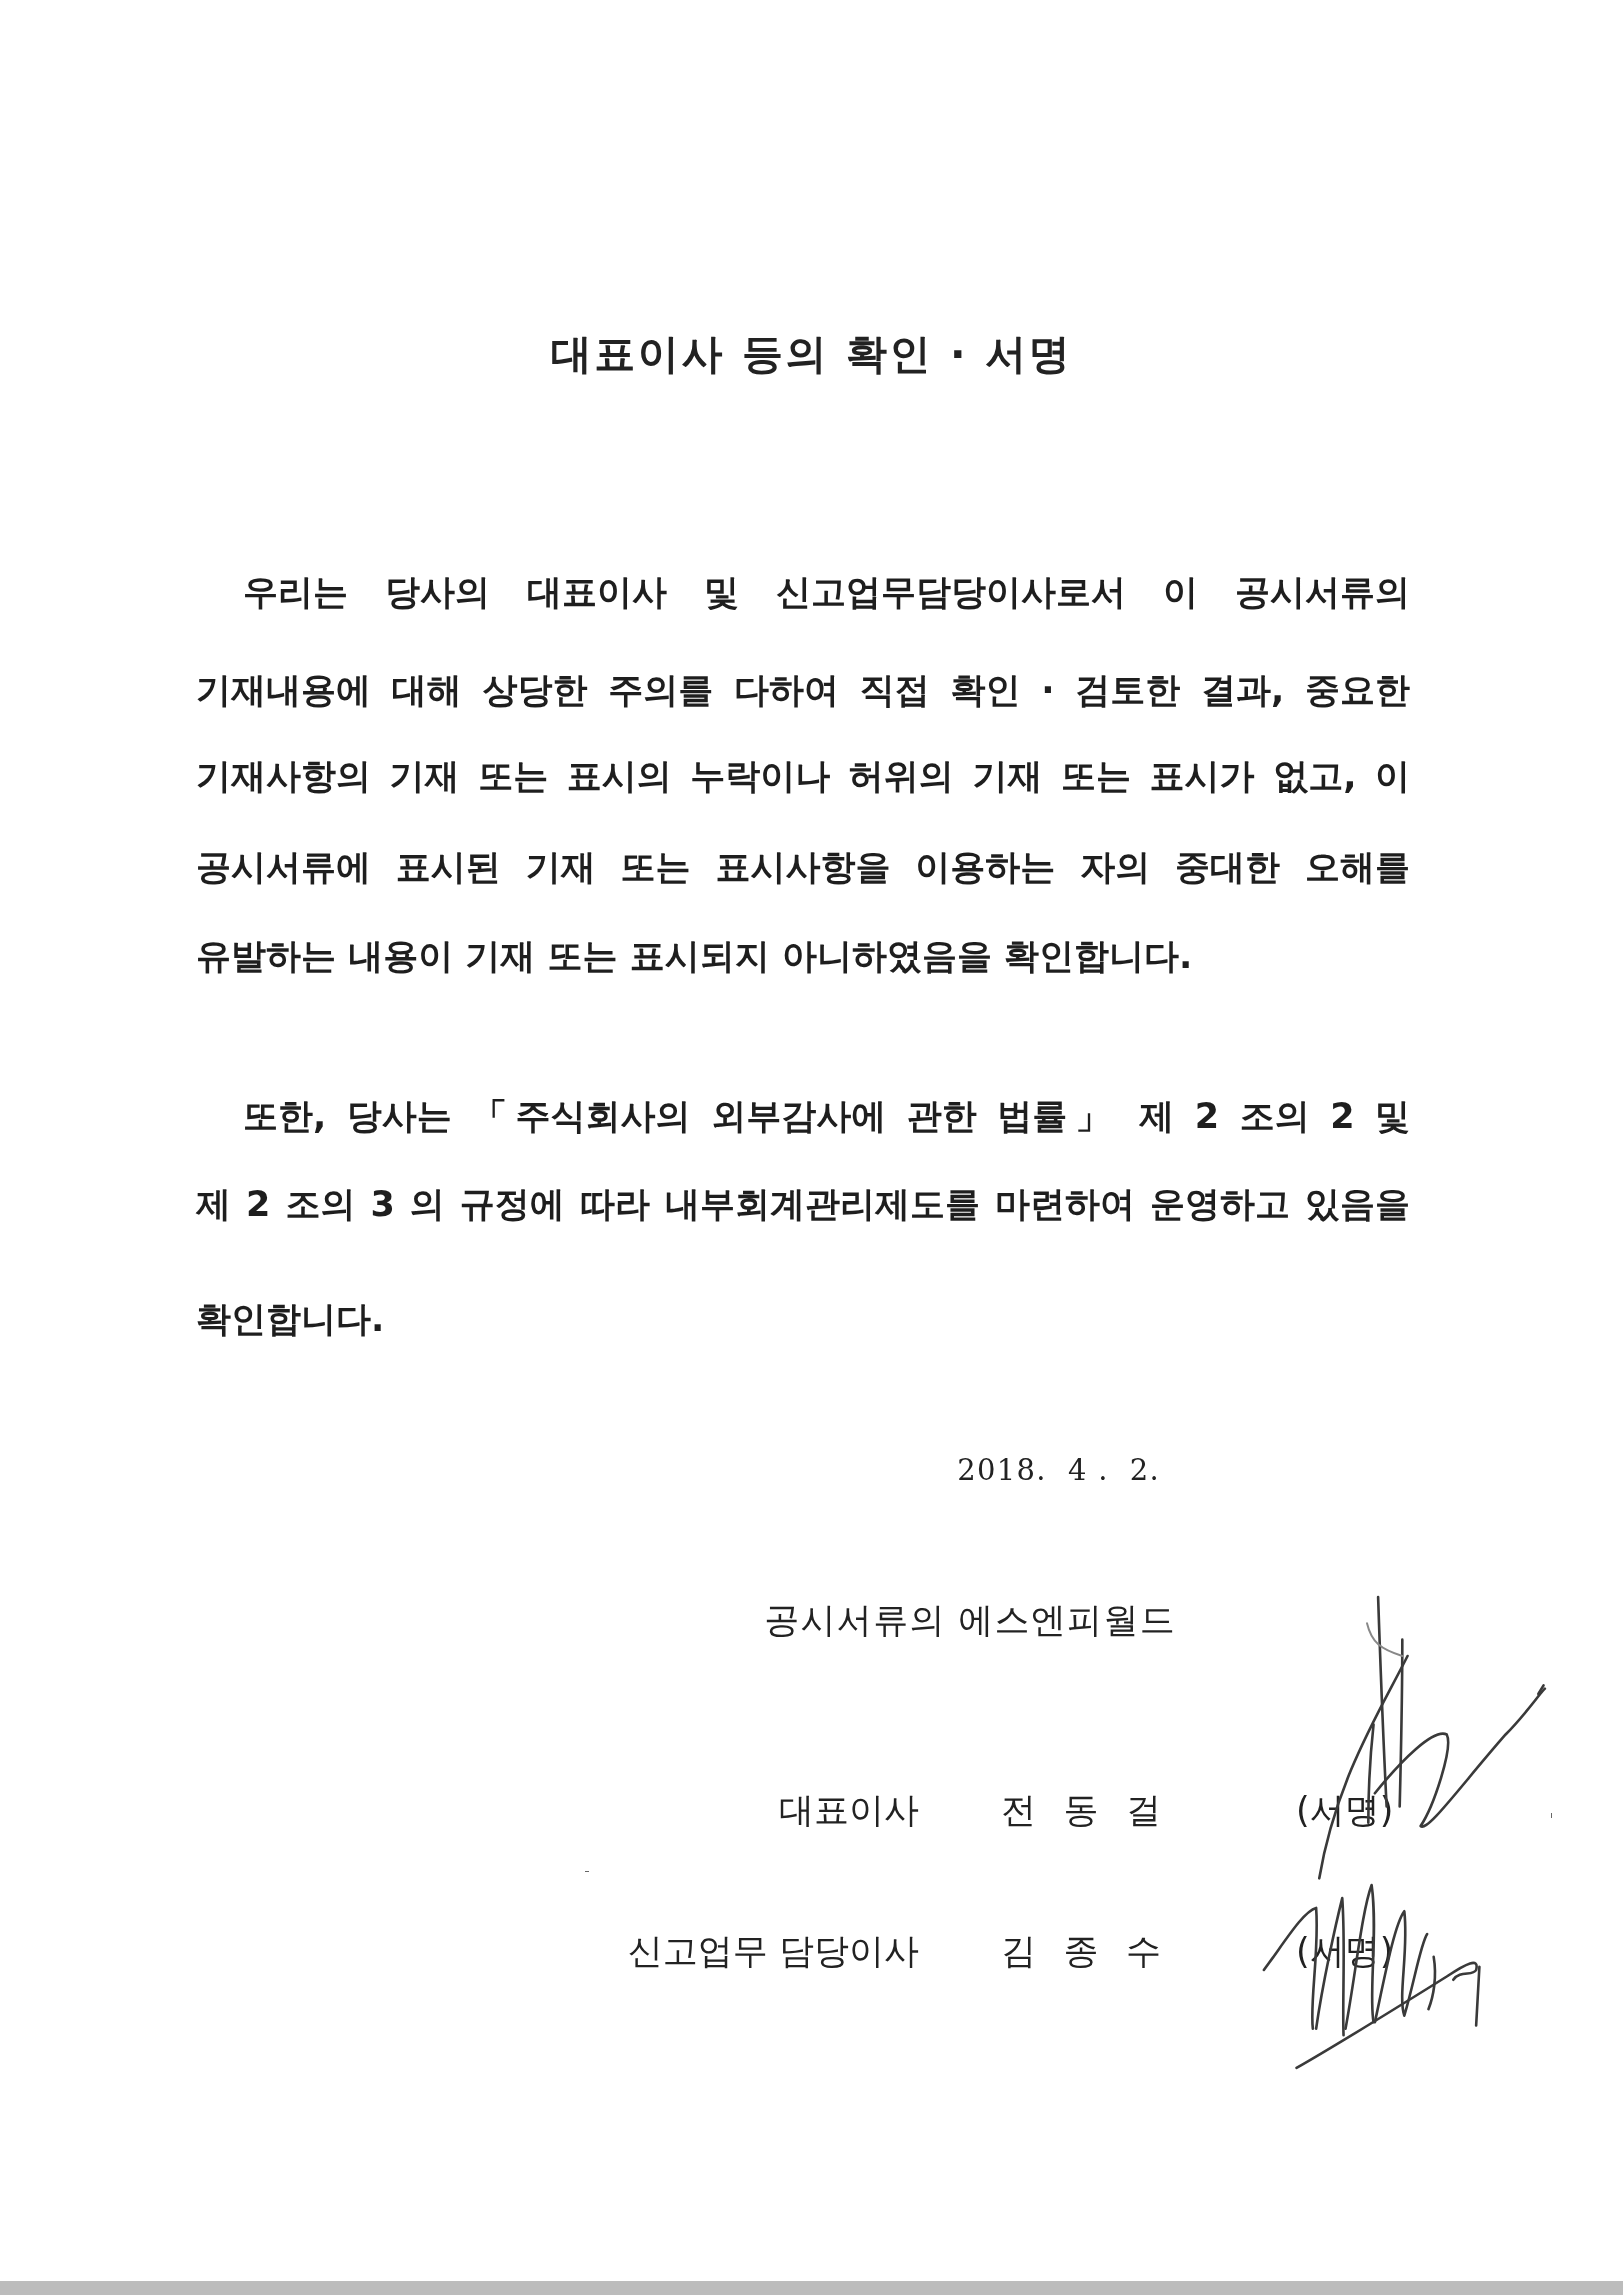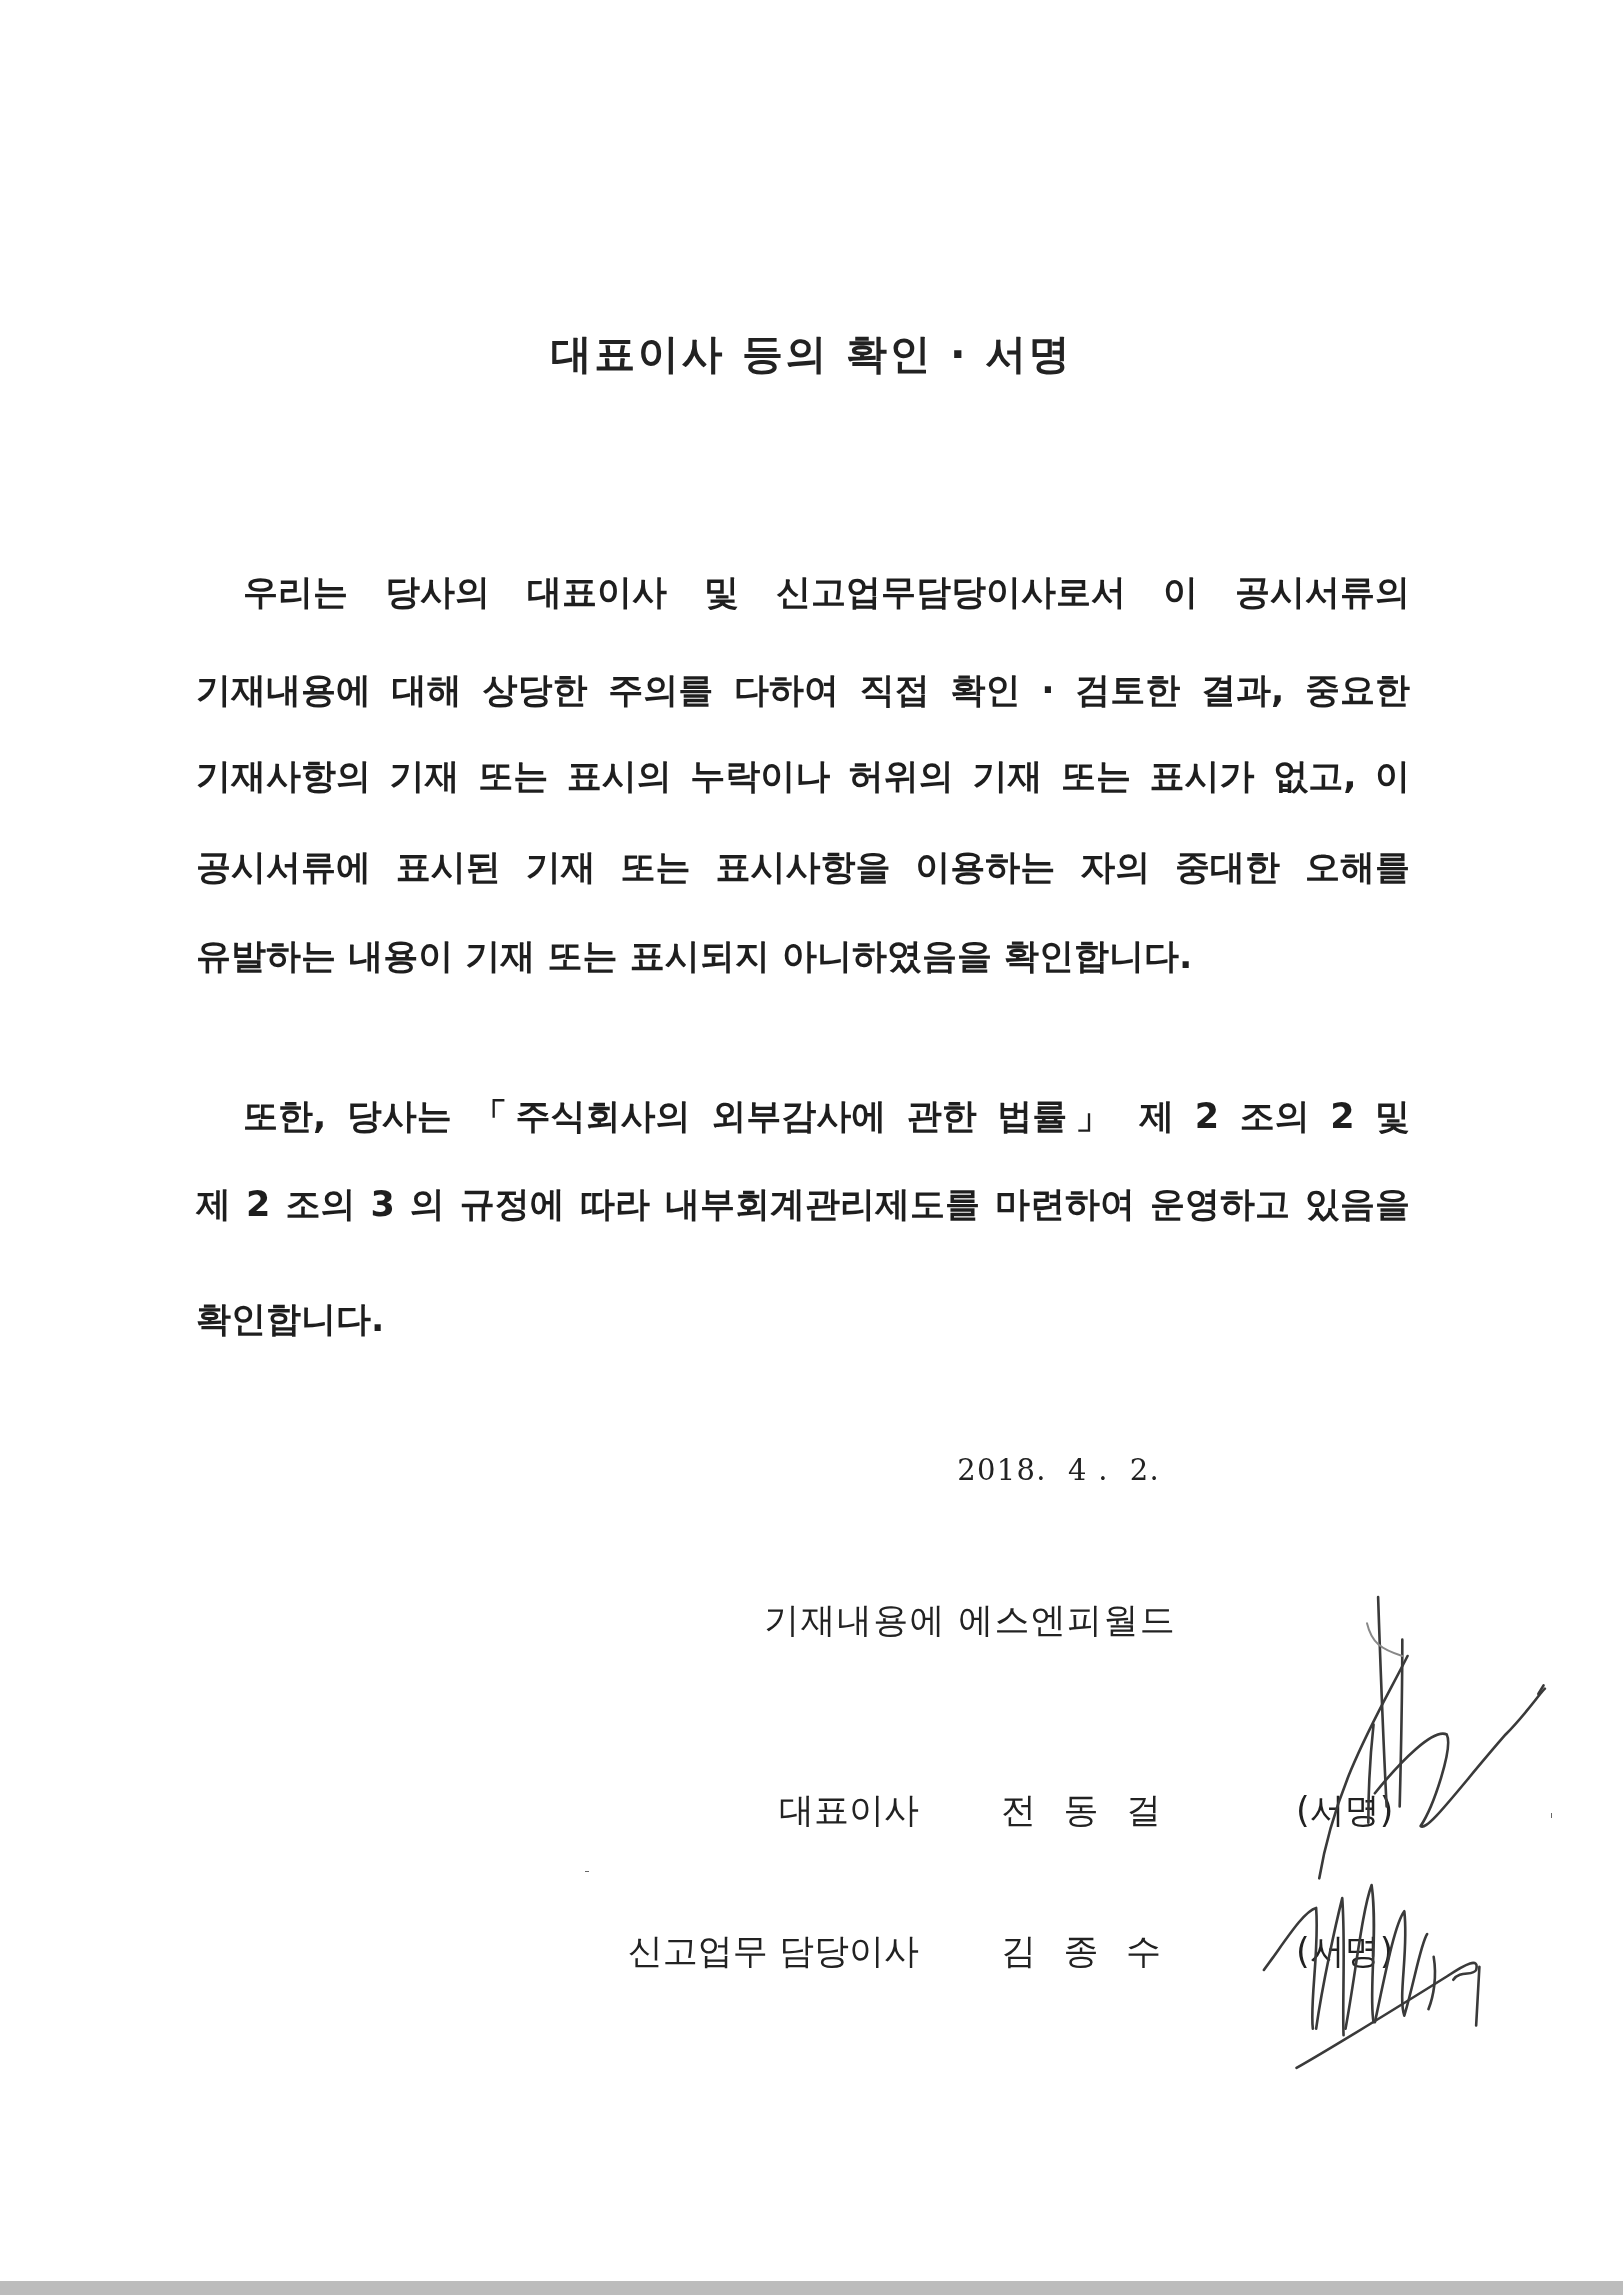--- a/index.html
+++ b/index.html
@@ -89,21 +89,21 @@
   </div>
 
   <div>
     <div class="line indent" style="top:1093px;">또한, 당사는 「주식회사의 외부감사에 관한 법률」 제 2 조의 2 및</div>
     <div class="line" style="top:1181px;">제 2 조의 3 의 규정에 따라 내부회계관리제도를 마련하여 운영하고 있음을</div>
     <div class="line last" style="top:1296px;">확인합니다.</div>
   </div>
 
   <div class="date">2018.  4 .  2.</div>
 
-  <div class="company">기재내용에 에스엔피월드</div>
+  <div class="company">공시서류의 에스엔피월드</div>
 
   <div class="sign-row" style="left:0; top:1754px; width:1623px; height:52px;margin-top:33px;">
     <div class="sign-role" style="right:704px;">대표이사</div>
     <div class="sign-name" style="left:1001px;">전동걸</div>
     <div class="sign-mark" style="left:1296px;">(서명)</div>
   </div>
 
   <div class="sign-row" style="left:0; top:1928px; width:1623px; height:52px;">
     <div class="sign-role" style="right:704px;">신고업무 담당이사</div>
     <div class="sign-name" style="left:1001px;">김종수</div>

